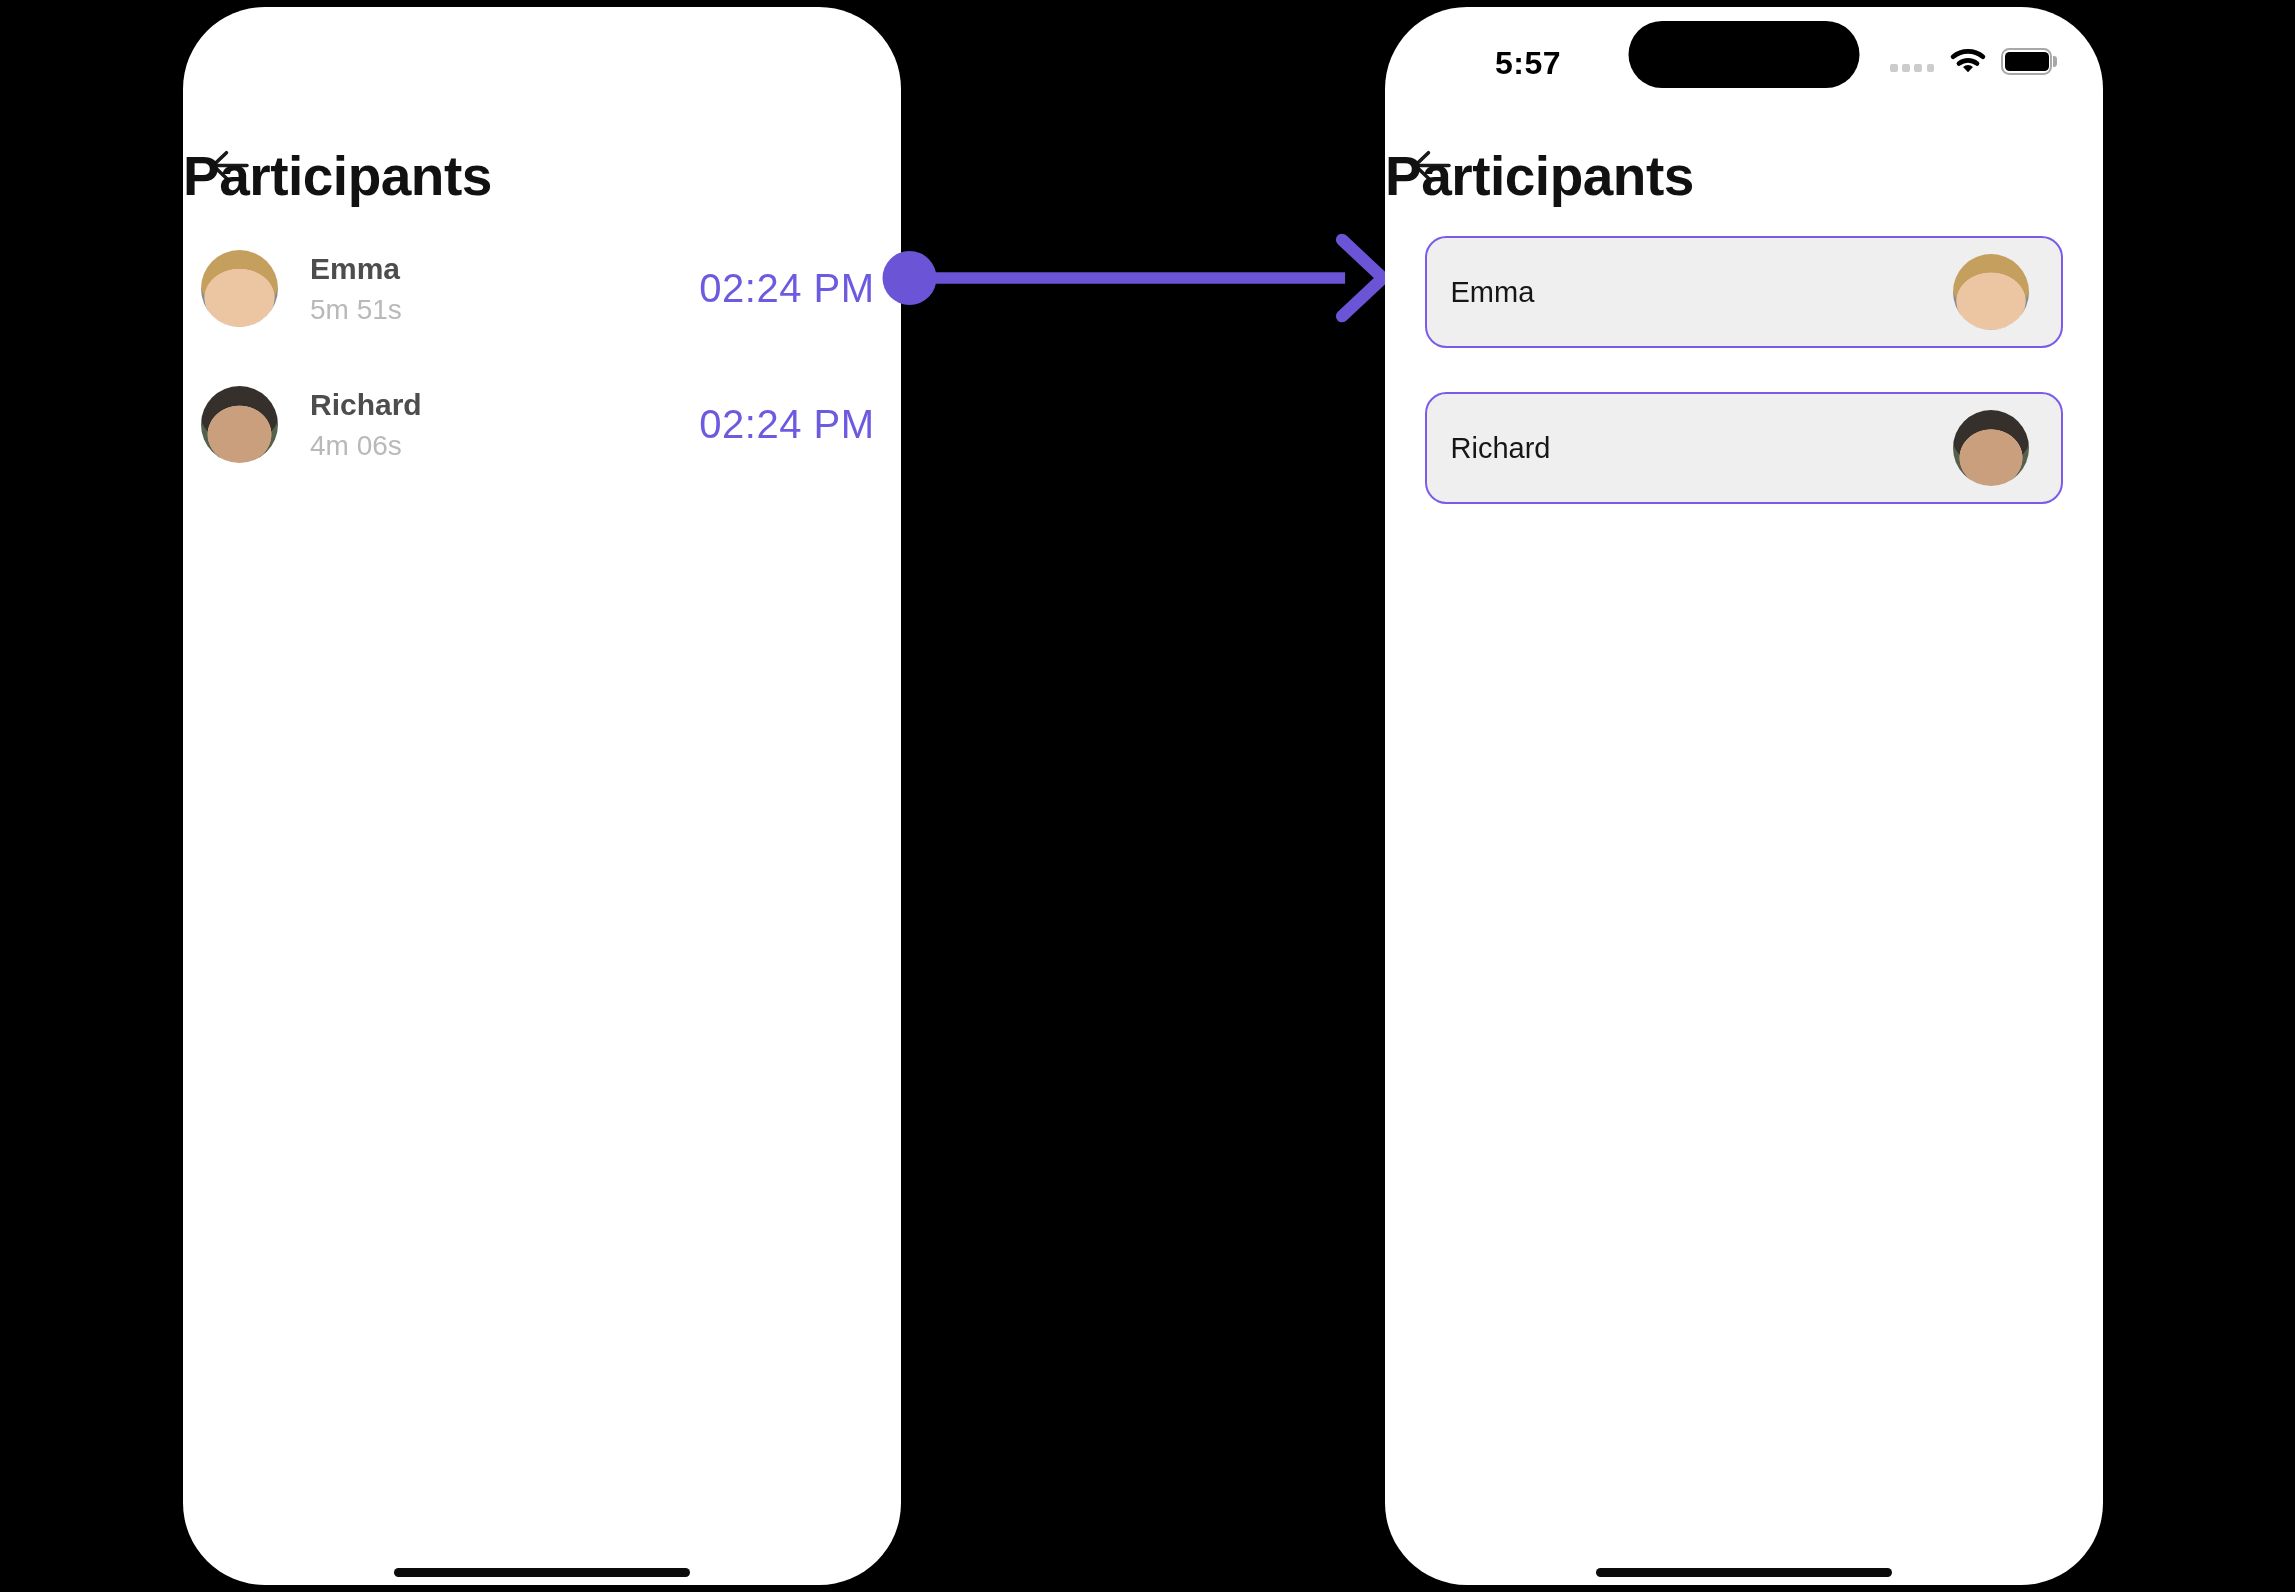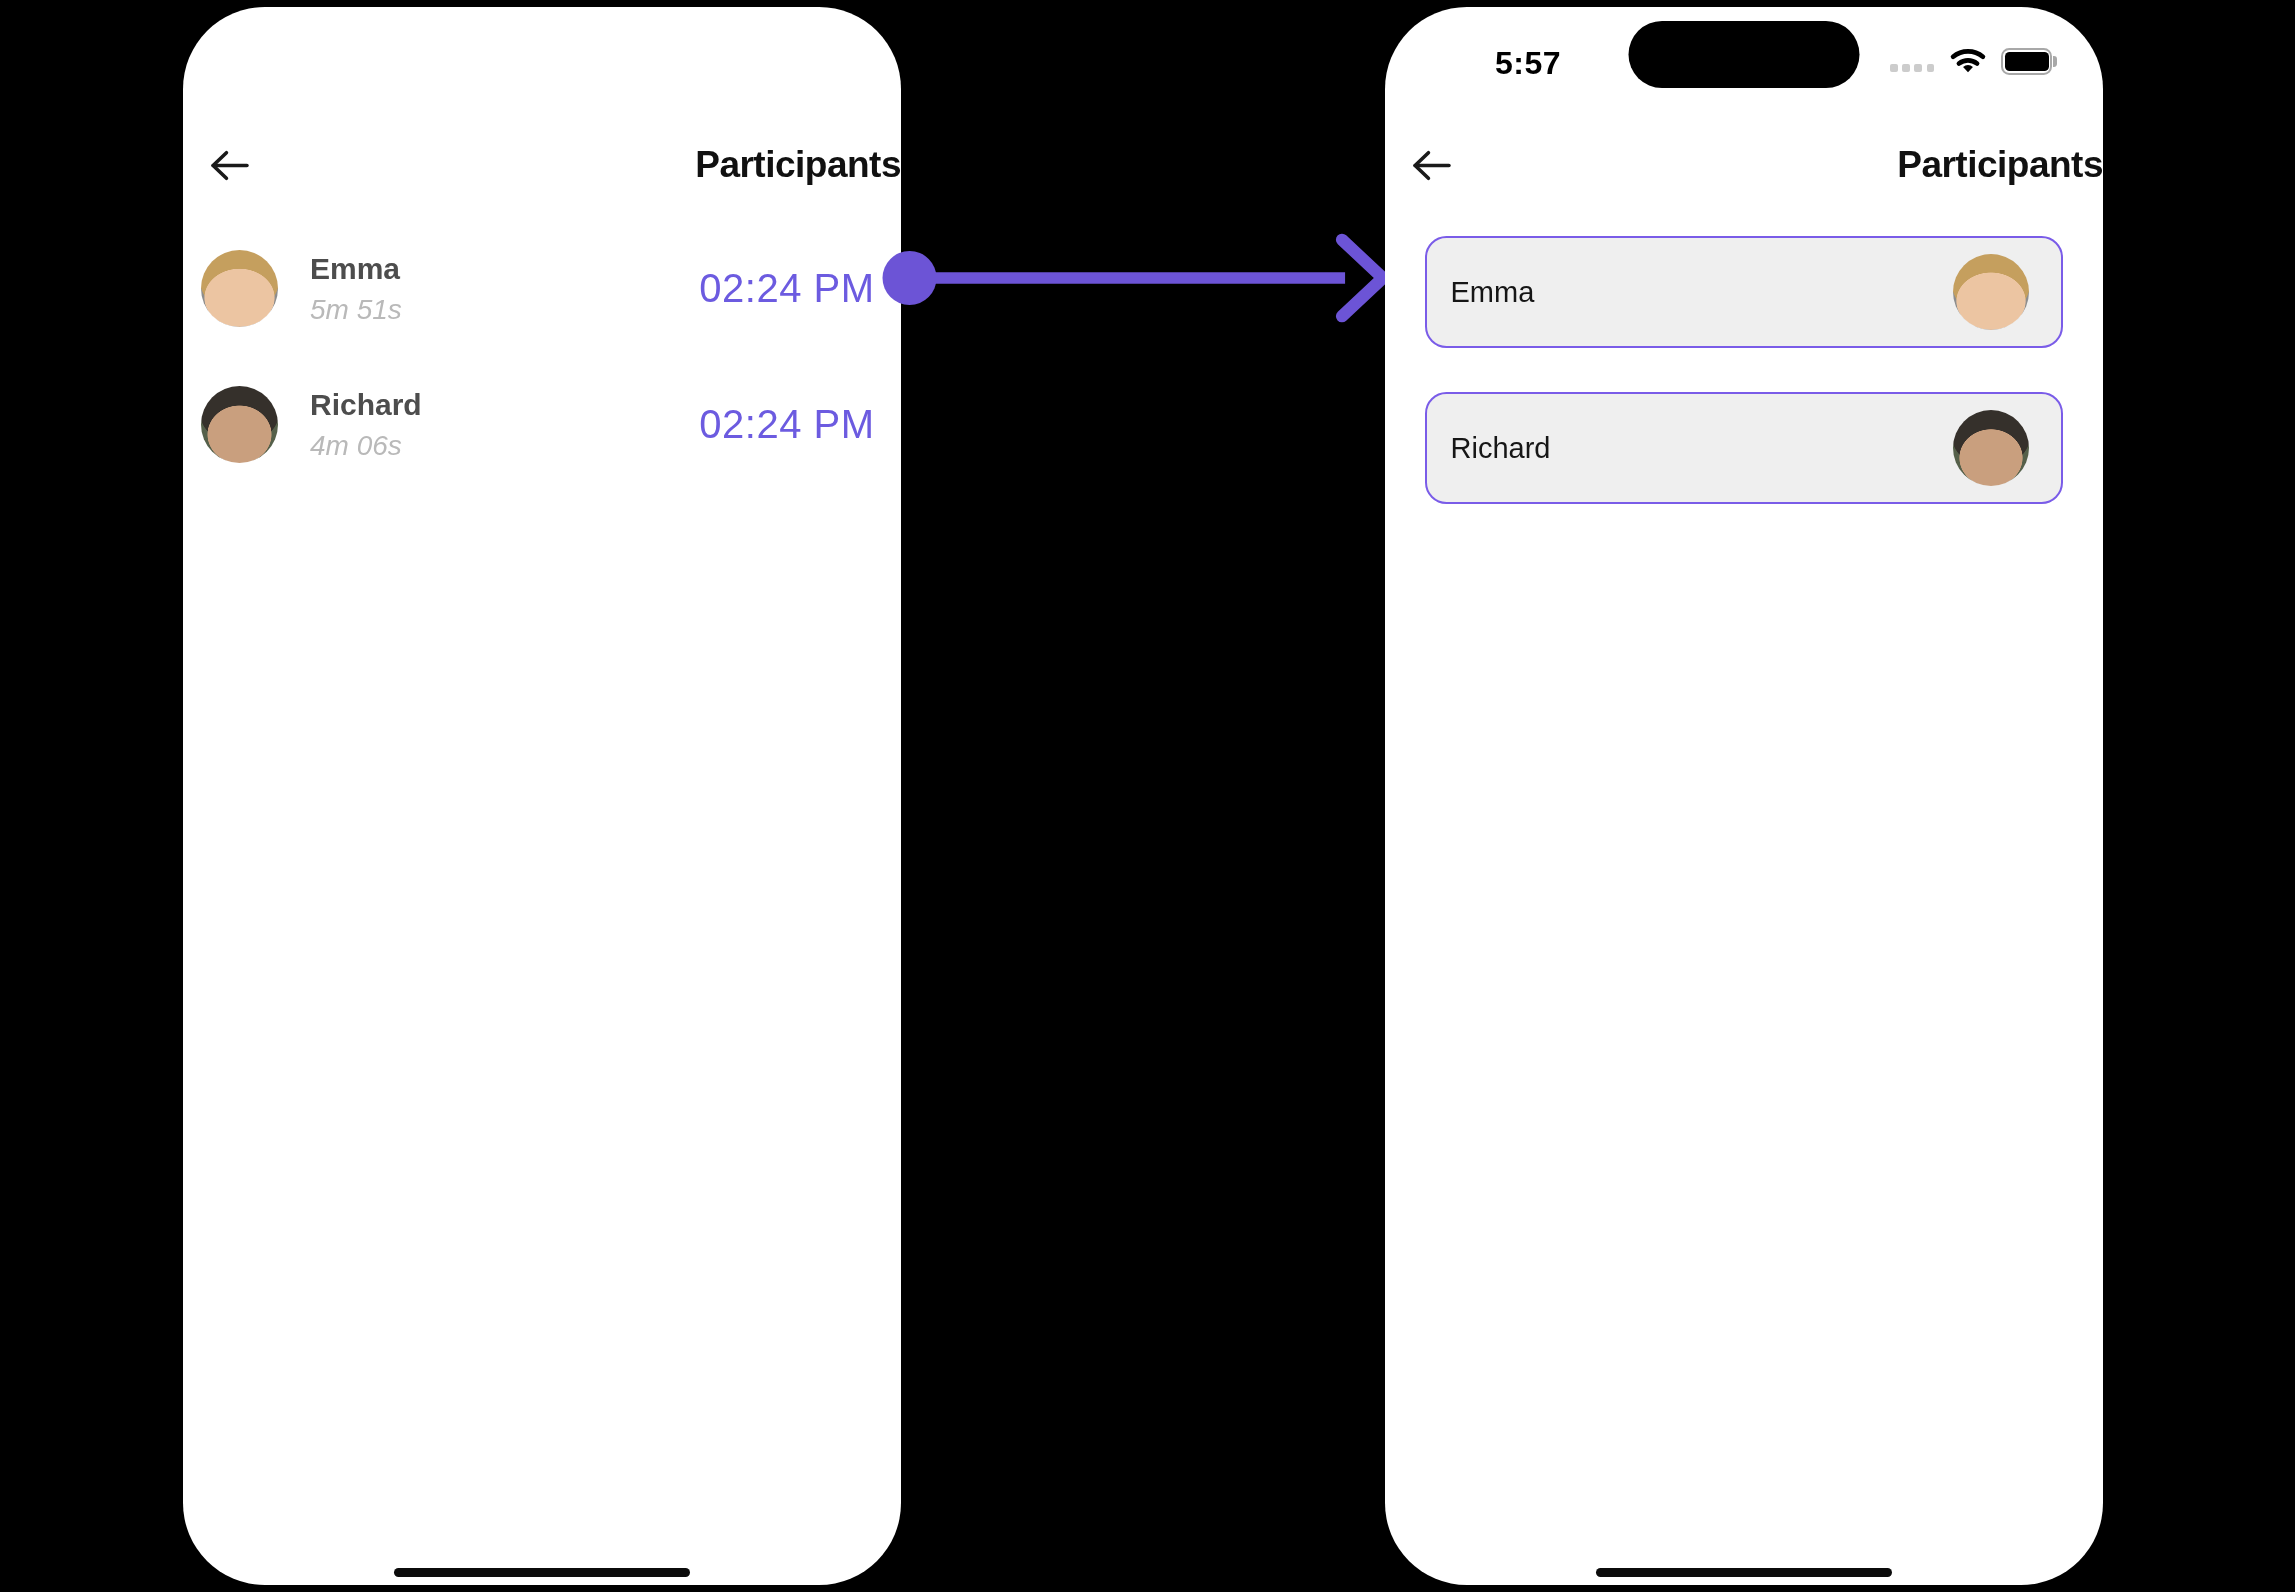--- a/index.html
+++ b/index.html
@@ -30,37 +30,37 @@
   .sb-icons{position:absolute;right:51px;top:41px;height:26.5px;display:flex;align-items:center;gap:14.3px;}
   .cell-dots{display:flex;gap:4.6px;align-items:flex-end;height:26.5px;padding-bottom:3.1px;}
   .cell-dots i{display:block;width:7.7px;height:7.7px;border-radius:2px;background:var(--cell-dot);}
   .battery{position:relative;width:51px;height:26.5px;border:2.6px solid var(--battery-frame);border-radius:8.2px;}
   .battery .fill{position:absolute;inset:1.5px;background:#000;border-radius:4.6px;}
   .battery .nub{position:absolute;right:-7.1px;top:50%;transform:translateY(-50%);width:4.6px;height:10.2px;background:var(--battery-frame);border-radius:0 3.1px 3.1px 0;}
 
   
   .app-header{position:absolute;top:128px;left:0;right:0;height:66px;}
   .back-btn{position:absolute;left:22.5px;top:9.2px;width:46px;height:46px;display:flex;align-items:center;justify-content:center;background:none;border:none;cursor:pointer;}
-  .app-title{position:absolute;left:0;right:0;top:9.2px;text-align:right;font-size:37px;font-weight:700;color:var(--ink);letter-spacing:-0.5px;}
+  .app-title{position:absolute;left:0;right:0;top:9.2px;text-align:left;font-size:55px;font-weight:700;color:var(--ink);letter-spacing:-0.5px;}
 
   
   .participant-list{position:absolute;top:229px;left:0;right:0;list-style:none;}
   .participant-row{display:flex;align-items:center;height:105px;margin-bottom:31px;padding:0 26.5px 0 18px;}
   .avatar{width:77px;height:77px;border-radius:50%;flex:0 0 auto;}
   .avatar-emma{background:
     radial-gradient(ellipse 46% 38% at 50% 62%, #ecc5a2 0 98%, rgba(0,0,0,0) 100%),
     radial-gradient(ellipse 52% 46% at 50% 38%, #c59f5e 0 98%, rgba(0,0,0,0) 100%),
     #8d8d8d;}
   .avatar-richard{background:
     radial-gradient(ellipse 42% 38% at 50% 63%, #c99f7e 0 98%, rgba(0,0,0,0) 100%),
     radial-gradient(ellipse 52% 42% at 50% 34%, #35302b 0 98%, rgba(0,0,0,0) 100%),
     #55604a;}
   .row-text{margin-left:32px;display:flex;flex-direction:column;}
   .row-name{font-size:30px;font-weight:700;color:var(--name-muted);}
-  .row-duration{font-size:28px;font-weight:400;color:var(--duration-muted);margin-top:8px;font-style:italic;}
+  .row-duration{font-size:28px;font-weight:400;color:var(--duration-muted);margin-top:8px;}
   .row-time{margin-left:auto;font-size:40px;font-weight:500;color:var(--accent);letter-spacing:0.5px;}
 
   
   .card-list{position:absolute;top:229px;left:40px;right:40px;}
   .participant-card{display:flex;align-items:center;height:112px;margin-bottom:44px;background:var(--card-bg);border:2px solid var(--card-border);border-radius:21.4px;padding:0 32px 0 23.5px;}
   .card-name{font-size:29px;font-weight:400;color:#161616;}
   .participant-card .avatar{width:76px;height:76px;margin-left:auto;}
 
   
   .home-indicator{position:absolute;left:50%;transform:translateX(-50%);bottom:8.2px;width:296px;height:9.2px;border-radius:5.1px;background:#0b0b0b;}

